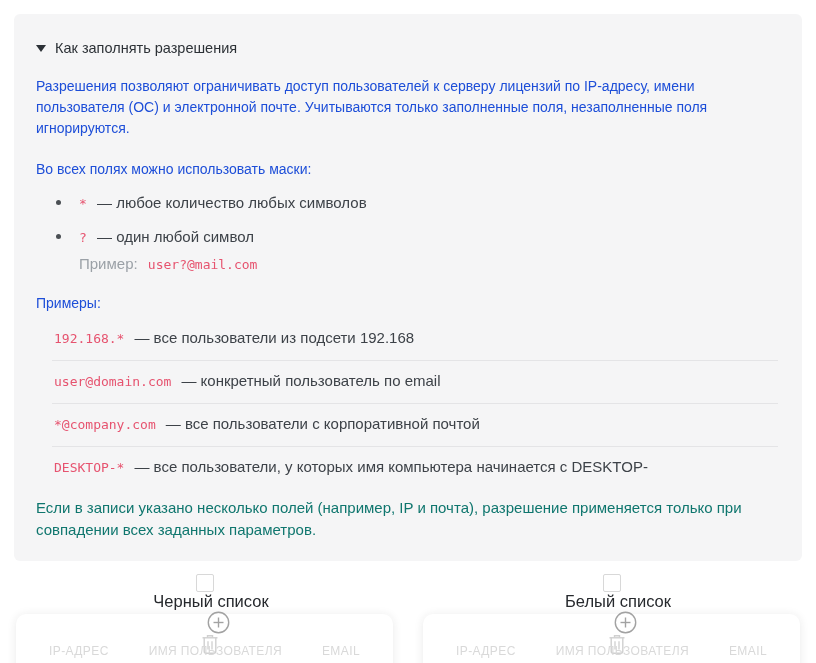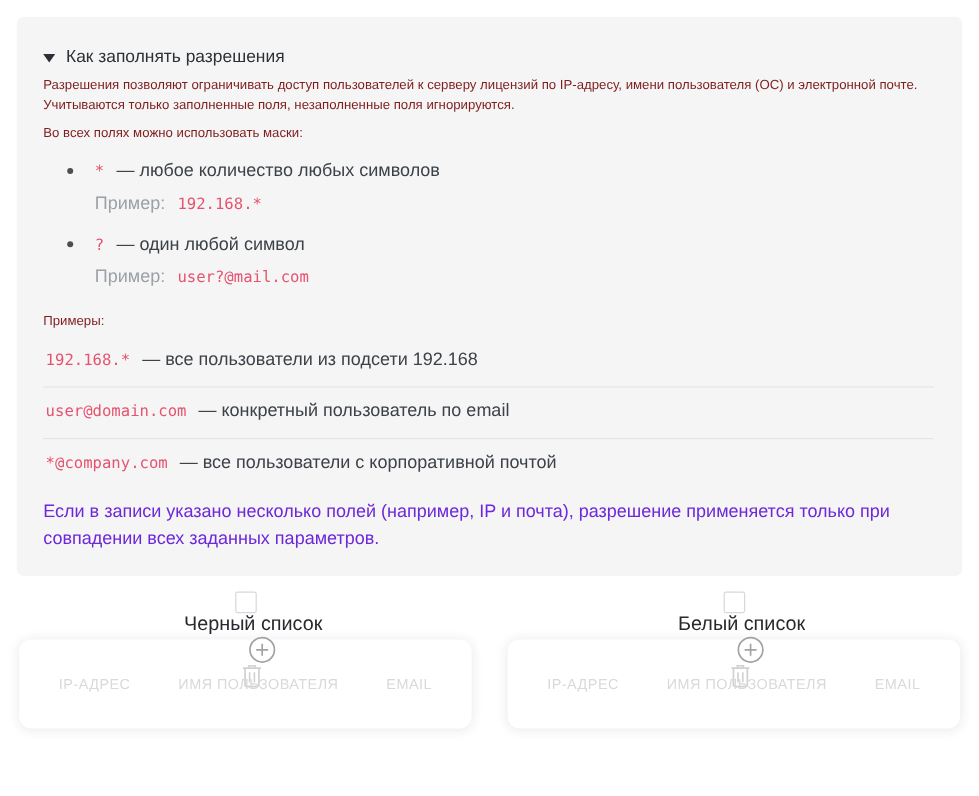--- a/index.html
+++ b/index.html
@@ -30,53 +30,53 @@
     border-right: 5px solid transparent;
     border-top: 7px solid #2c3136;
     margin-top: 1px;
   }
   .help-title {
     font-weight: normal;
     font-size: 14.5px;
     color: #2c3136;
   }
   .body-text {
-    font-size: 11px;
+    font-size: 14px;
     line-height: 1.5;
-    color: #7f1d1d;
-    margin: 7px 0 0 0;
+    color: #1d4ed8;
+    margin: 20px 0 0 0;
     max-width: 748px;
   }
   .masks { list-style: none; margin: 12px 0 0 0; padding: 0 0 0 2px; }
   .masks li { display: flex; margin-bottom: 12px; }
   .dot {
     width: 5px; height: 5px; border-radius: 50%;
     background: #4a4f54; flex: 0 0 auto;
     margin: 8px 18px 0 18px;
   }
   .mask-line { font-size: 15px; line-height: 21px; }
   .example-line { margin-top: 5px; font-size: 15px; line-height: 21px; }
   .code {
     font-family: "DejaVu Sans Mono", monospace;
     font-size: 13px;
     color: #e6536f;
   }
   .mask-line .code { margin-right: 6px; }
   .muted { color: #9ba1a7; margin-right: 6px; }
   .examples-label { margin-top: 18px; }
-  .example-rows { margin-top: 4px; }
+  .example-rows { margin-top: 4px; margin-left: 16px; }
   .example-row {
     padding: 10px 0 11px 2px;
     border-bottom: 1px solid #e4e4e6;
     font-size: 15px; line-height: 20px;
   }
   .example-row:last-child { border-bottom: none; }
   .example-row .code { margin-right: 10px; }
   .note {
-    color: #6d28d9;
+    color: #0f766e;
     font-size: 15px;
     line-height: 1.45;
     margin: 8px 0 4px 0;
     max-width: 748px;
   }
 
   
   .lists { display: flex; gap: 30px; margin-top: 13px; padding: 0 2px; }
   .list-col { flex: 1; min-width: 0; }
   .list-header { display: flex; align-items: center; height: 26px; flex-direction: column; }
@@ -124,24 +124,20 @@
     <p class="body-text">Разрешения позволяют ограничивать доступ пользователей к серверу лицензий по IP-адресу, имени пользователя (ОС) и электронной почте. Учитываются только заполненные поля, незаполненные поля игнорируются.</p>
     <p class="body-text">Во всех полях можно использовать маски:</p>
 
     <ul class="masks">
       <li>
         <span class="dot"></span>
         <div>
           <div class="mask-line">
             <span class="code">*</span>
             <span>— любое количество любых символов</span>
-          </div>
-          <div class="example-line">
-            <span class="muted">Пример:</span>
-            <span class="code">192.168.*</span>
           </div>
         </div>
       </li>
       <li>
         <span class="dot"></span>
         <div>
           <div class="mask-line">
             <span class="code">?</span>
             <span>— один любой символ</span>
           </div>
@@ -158,20 +154,23 @@
     <div class="example-rows">
       <div class="example-row">
         <span class="code">192.168.*</span><span>— все пользователи из подсети 192.168</span>
       </div>
       <div class="example-row">
         <span class="code">user@domain.com</span><span>— конкретный пользователь по email</span>
       </div>
       <div class="example-row">
         <span class="code">*@company.com</span><span>— все пользователи с корпоративной почтой</span>
       </div>
+      <div class="example-row">
+        <span class="code">DESKTOP-*</span><span>— все пользователи, у которых имя компьютера начинается с DESKTOP-</span>
+      </div>
     </div>
 
     <p class="note">Если в записи указано несколько полей (например, IP и почта), разрешение применяется только при совпадении всех заданных параметров.</p>
   </section>
 
   <div class="lists">
 
     <div class="list-col">
       <div class="list-header">
         <span class="checkbox"></span>

